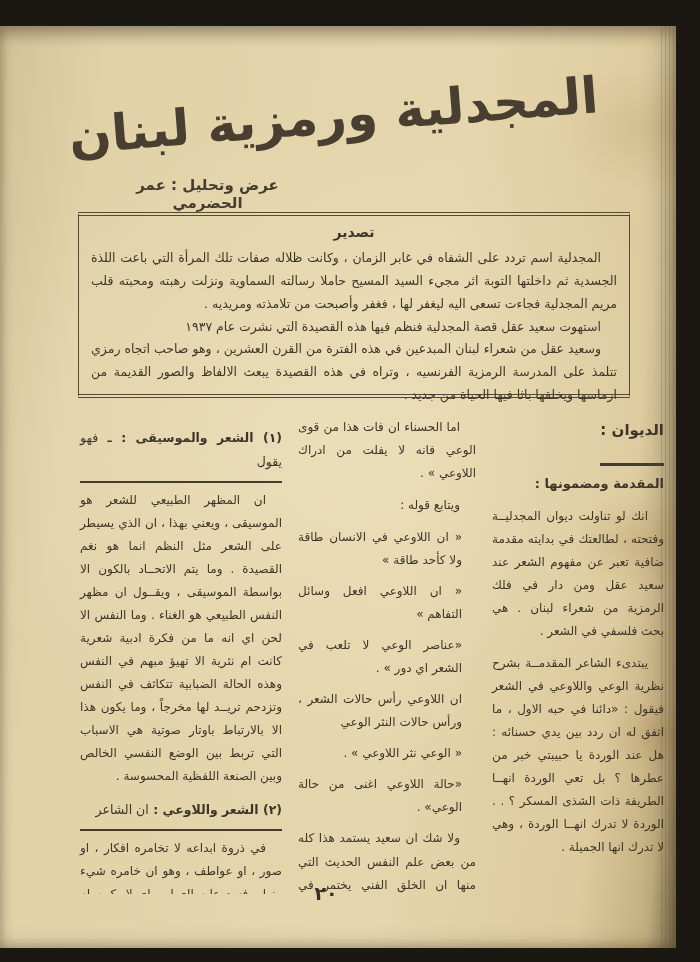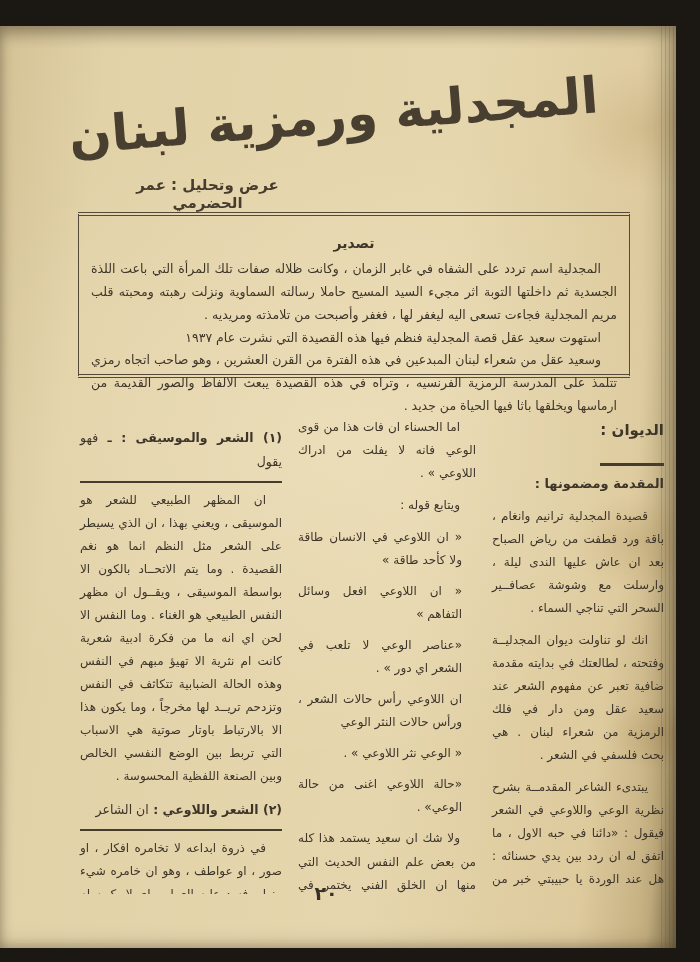--- a/index.html
+++ b/index.html
@@ -13,23 +13,23 @@
       radial-gradient(520px 420px at 48% 45%, rgba(255,250,228,.22), transparent 78%),
       linear-gradient(97deg,#d4c296 0%,#e2d2a8 14%,#e6d6ad 60%,#ddca9d 87%,#c3ae7f 96%,#8e7d59 100%);
     box-shadow: inset 0 8px 14px rgba(40,30,15,.30), inset -14px 0 22px rgba(40,30,15,.22), inset 0 -4px 8px rgba(40,30,15,.15);}
   .page-edges{position:absolute;right:0;top:0;width:18px;height:100%;
     background:repeating-linear-gradient(90deg, rgba(90,70,40,0) 0 3px, rgba(90,70,40,.30) 3px 4px);opacity:.7;}
   .masthead-title{position:absolute;top:30px;right:55px;width:575px;height:120px;
     font-size:50px;font-weight:bold;color:#483f30;text-align:center;line-height:120px;
     transform:rotate(-4.5deg);white-space:nowrap;}
   .masthead-byline{position:absolute;top:150px;left:100px;width:215px;text-align:center;
     font-size:15px;font-weight:600;color:#463d2f;}
-  .foreword{position:absolute;top:186px;left:78px;width:552px;height:166px;
+  .foreword{position:absolute;top:186px;left:78px;width:552px;height:186px;
     border:4px double #55493a;border-left-width:1px;border-right-width:1px;border-left-style:solid;border-right-style:solid;
-    padding:15px 12px 6px;box-sizing:border-box;font-size:12.5px;line-height:1.82;text-align:justify;}
+    padding:4px 12px 6px;box-sizing:border-box;font-size:12.5px;line-height:1.82;text-align:justify;}
   .foreword h3{margin:0 0 2px;text-align:center;font-size:14px;font-weight:bold;}
   .foreword p{margin:0;text-indent:16px;}
   .cols{position:absolute;top:390px;left:12px;width:652px;height:478px;display:flex;gap:16px;overflow:hidden;}
   .col{font-size:12px;line-height:1.92;text-align:justify;color:#3e352a;}
   .col-r{width:172px;} .col-m{width:178px;} .col-l{width:202px;}
   .diwan-heading{display:inline-block;font-size:15px;font-weight:bold;border-bottom:3px solid #453c2e;
     padding-bottom:18px;margin-bottom:6px;}
   .subhead{font-weight:bold;font-size:13px;margin:0 0 8px;}
   .col p{margin:0 0 9px;text-indent:16px;}
   .q{margin:0 0 8px;padding-right:14px;text-indent:0;}
@@ -55,21 +55,20 @@
       <p>المجدلية اسم تردد على الشفاه في غابر الزمان ، وكانت ظلاله صفات تلك المرأة التي باعت اللذة الجسدية ثم داخلتها التوبة اثر مجيء السيد المسيح حاملا رسالته السماوية ونزلت رهبته ومحبته قلب مريم المجدلية فجاءت تسعى اليه ليغفر لها ، فغفر وأصبحت من تلامذته ومريديه .</p>
       <p>استهوت سعيد عقل قصة المجدلية فنظم فيها هذه القصيدة التي نشرت عام ١٩٣٧</p>
       <p>وسعيد عقل من شعراء لبنان المبدعين في هذه الفترة من القرن العشرين ، وهو صاحب اتجاه رمزي تتلمذ على المدرسة الرمزية الفرنسيه ، وتراه في هذه القصيدة يبعث الالفاظ والصور القديمة من ارماسها ويخلقها باثا فيها الحياة من جديد .</p>
     </div>
 
     <div class="cols">
 
       <div class="col col-r">
         <div><span class="diwan-heading">الديوان :</span></div>
         <div class="subhead">المقدمة ومضمونها :</div>
-        <p>قصيدة المجدلية ترانيم وانغام ، باقة ورد قطفت من رياض الصباح بعد ان عاش عليها الندى ليلة ، وارسلت مع وشوشة عصافــير السحر التي تناجي السماء .</p>
         <p>انك لو تناولت ديوان المجدليــة وفتحته ، لطالعتك في بدايته مقدمة ضافية تعبر عن مفهوم الشعر عند سعيد عقل ومن دار في فلك الرمزية من شعراء لبنان . هي بحث فلسفي في الشعر .</p>
         <p>يبتدىء الشاعر المقدمــة بشرح نظرية الوعي واللاوعي في الشعر فيقول : «دائنا في حبه الاول ، ما اتفق له ان ردد بين يدي حسنائه : هل عند الوردة يا حبيبتي خبر من عطرها ؟ بل تعي الوردة انهــا الطريفة ذات الشذى المسكر ؟ . . الوردة لا تدرك انهــا الوردة ، وهي لا تدرك انها الجميلة .</p>
       </div>
 
       <div class="col col-m">
         <p>اما الحسناء ان فات هذا من قوى الوعي فانه لا يفلت من ادراك اللاوعي » .</p>
         <p>ويتابع قوله :</p>
         <div class="q">« ان اللاوعي في الانسان طاقة ولا كأحد طاقة »</div>
         <div class="q">« ان اللاوعي افعل وسائل التفاهم »</div>
         <div class="q">«عناصر الوعي لا تلعب في الشعر اي دور » .</div>

